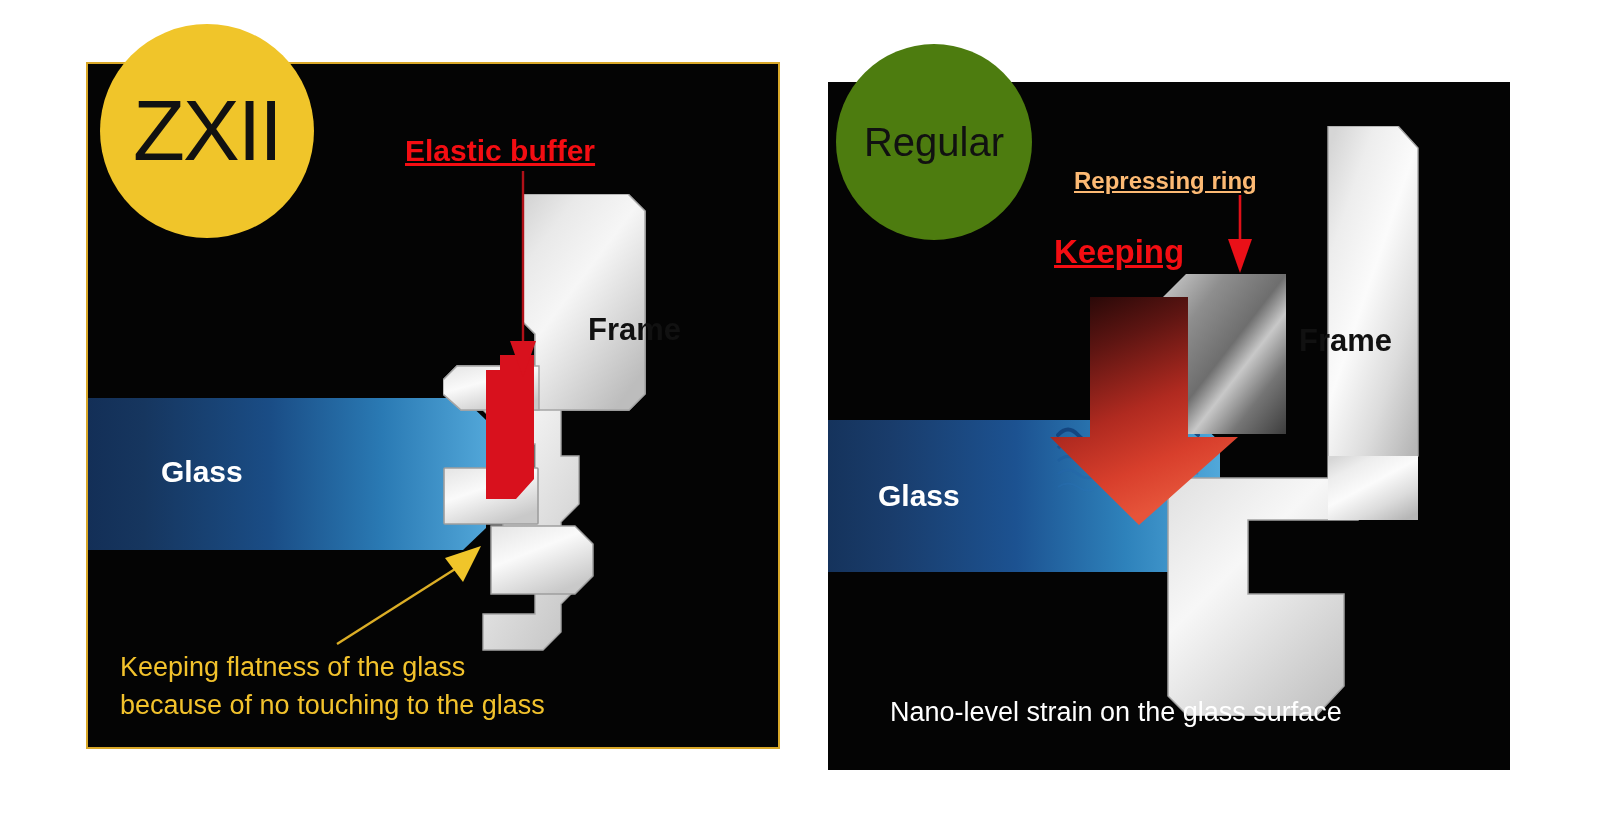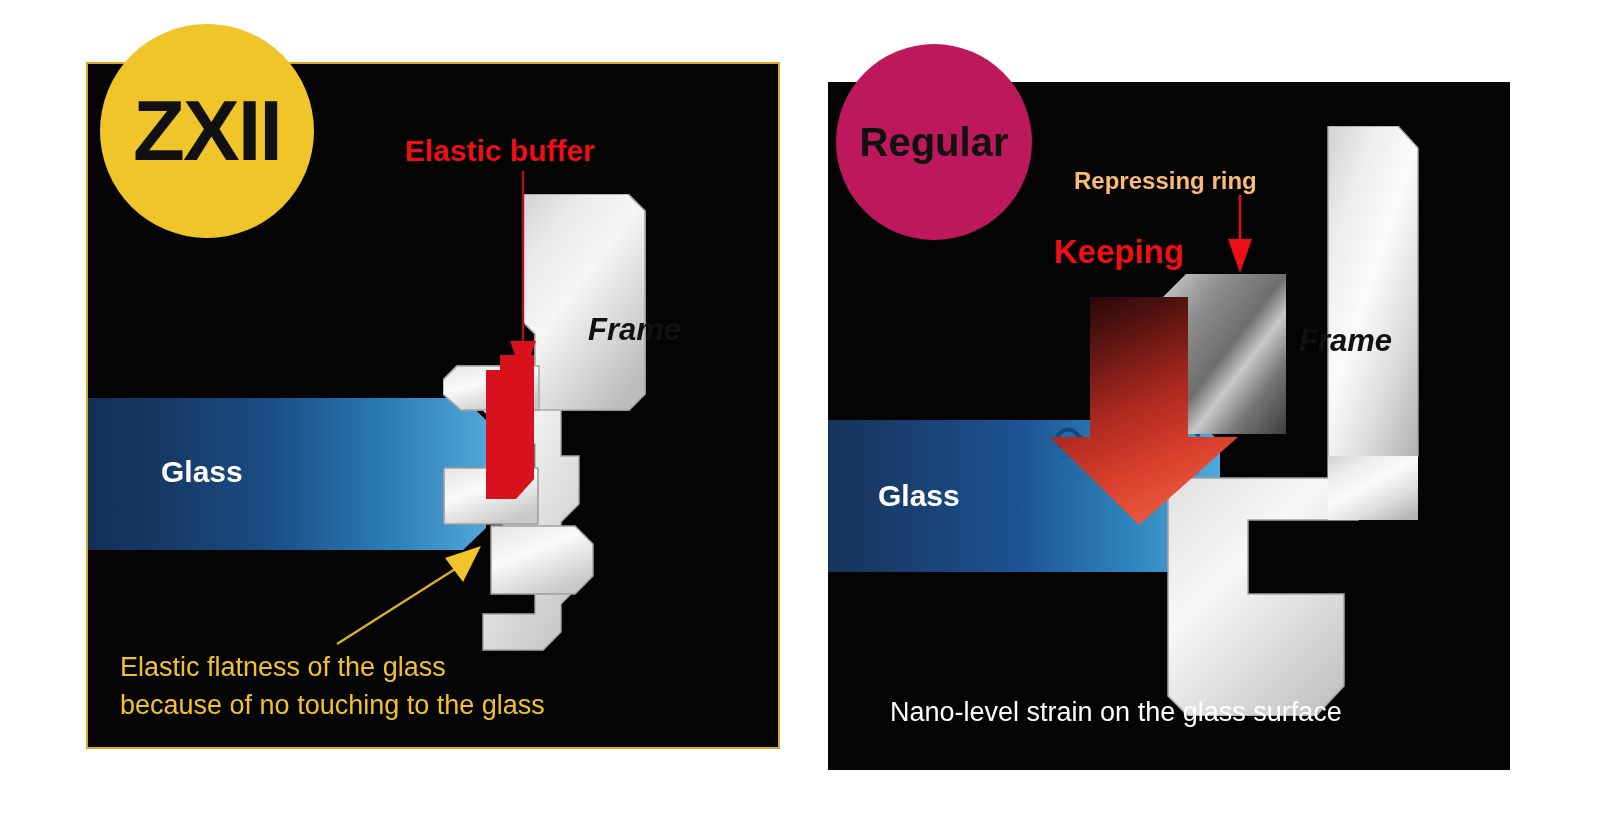--- a/index.html
+++ b/index.html
@@ -12,24 +12,24 @@
 
   
   .panel{position:absolute;background:#040404;overflow:hidden;}
   #panel-left{left:88px;top:64px;width:690px;height:683px;
               box-shadow:0 0 0 2px #d9a829;}
   #panel-right{left:828px;top:82px;width:682px;height:688px;}
 
   
   .badge{position:absolute;border-radius:50%;display:flex;align-items:center;
          justify-content:center;text-align:right;color:#111111;
-         font-weight:bold;line-height:1.02;z-index:40;}
+         font-weight:normal;line-height:1.02;z-index:40;}
   #badge-zxii{left:100px;top:24px;width:214px;height:214px;background:#f0c52a;
               font-size:85px;letter-spacing:-2px;}
-  #badge-regular{left:836px;top:44px;width:196px;height:196px;background:#be185d;
+  #badge-regular{left:836px;top:44px;width:196px;height:196px;background:#4d7c0f;
                  font-size:40px;}
   #badge-regular .ln{display:block;}
 
   
   .glass{position:absolute;}
   #glass-left{left:0px;top:334px;width:398px;height:152px;
     background:linear-gradient(90deg,#132f57 0%,#16365f 14%,#1a4d86 46%,#2a7ab4 74%,#51a6d8 100%);
     clip-path:polygon(0 0, 375px 0, 398px 22px, 398px 130px, 375px 152px, 0 152px);}
   #glass-right{left:0px;top:338px;width:392px;height:152px;
     background:linear-gradient(90deg,#15335c 0%,#193c6b 16%,#1c5291 48%,#2e82bb 76%,#51a8da 100%);
@@ -39,32 +39,32 @@
   #glass-label-right{left:50px;top:59px;}
 
   
   #strain{position:absolute;left:228px;top:2px;width:162px;height:78px;
           opacity:.85;}
 
   
   .frame-svg{position:absolute;}
   #frame-left-svg{left:355px;top:130px;}
   #frame-right-svg{left:300px;top:44px;}
-  .frame-label{position:absolute;color:#111111;font-weight:bold;font-size:31px;z-index:25;font-style:italic;}
+  .frame-label{position:absolute;color:#111111;font-weight:bold;font-size:31px;z-index:25;}
   #frame-label-left{left:500px;top:248px;}
   #frame-label-right{left:471px;top:241px;}
 
   
   #buffer{position:absolute;left:398px;top:291px;width:48px;height:144px;
           background:#d8111d;
           clip-path:polygon(0 15px,14px 15px,14px 0,48px 0,48px 124px,30px 144px,0 144px);
           z-index:18;}
 
   
-  .callout{position:absolute;font-weight:bold;white-space:nowrap;z-index:45;}
+  .callout{position:absolute;font-weight:bold;white-space:nowrap;z-index:45;text-decoration:underline;}
   #label-elastic{left:317px;top:70px;color:#f40d12;font-size:30px;}
   #label-repressing{left:246px;top:85px;color:#fdba74;font-size:24px;}
   #label-pressure{left:226px;top:151px;color:#f40d12;font-size:33px;}
 
   .leader{position:absolute;z-index:44;}
   #leader-elastic{left:420px;top:107px;}
   #leader-repressing{left:398px;top:113px;}
   #leader-flat{left:243px;top:474px;}
 
   
@@ -130,21 +130,21 @@
       <line x1="15" y1="0" x2="15" y2="178" stroke="#b01018" stroke-width="2.4"></line>
       <polygon points="15,206 2,170 28,170" fill="#d8111d"></polygon>
     </svg>
 
     <svg class="leader" id="leader-flat" width="160" height="110" viewBox="0 0 160 110">
       <line x1="6" y1="106" x2="132" y2="26" stroke="#dcae26" stroke-width="2.4"></line>
       <polygon points="150,8 114,20 132,44" fill="#f0c52a"></polygon>
     </svg>
 
     <div class="caption" id="caption-left">
-      <span class="ln">Elastic flatness of the glass</span>
+      <span class="ln">Keeping flatness of the glass</span>
       <span class="ln">because of no touching to the glass</span>
     </div>
   </div>
 
   <div class="badge" id="badge-zxii">
     <span>ZXII</span>
   </div>
 
   <div class="panel" id="panel-right">
 

